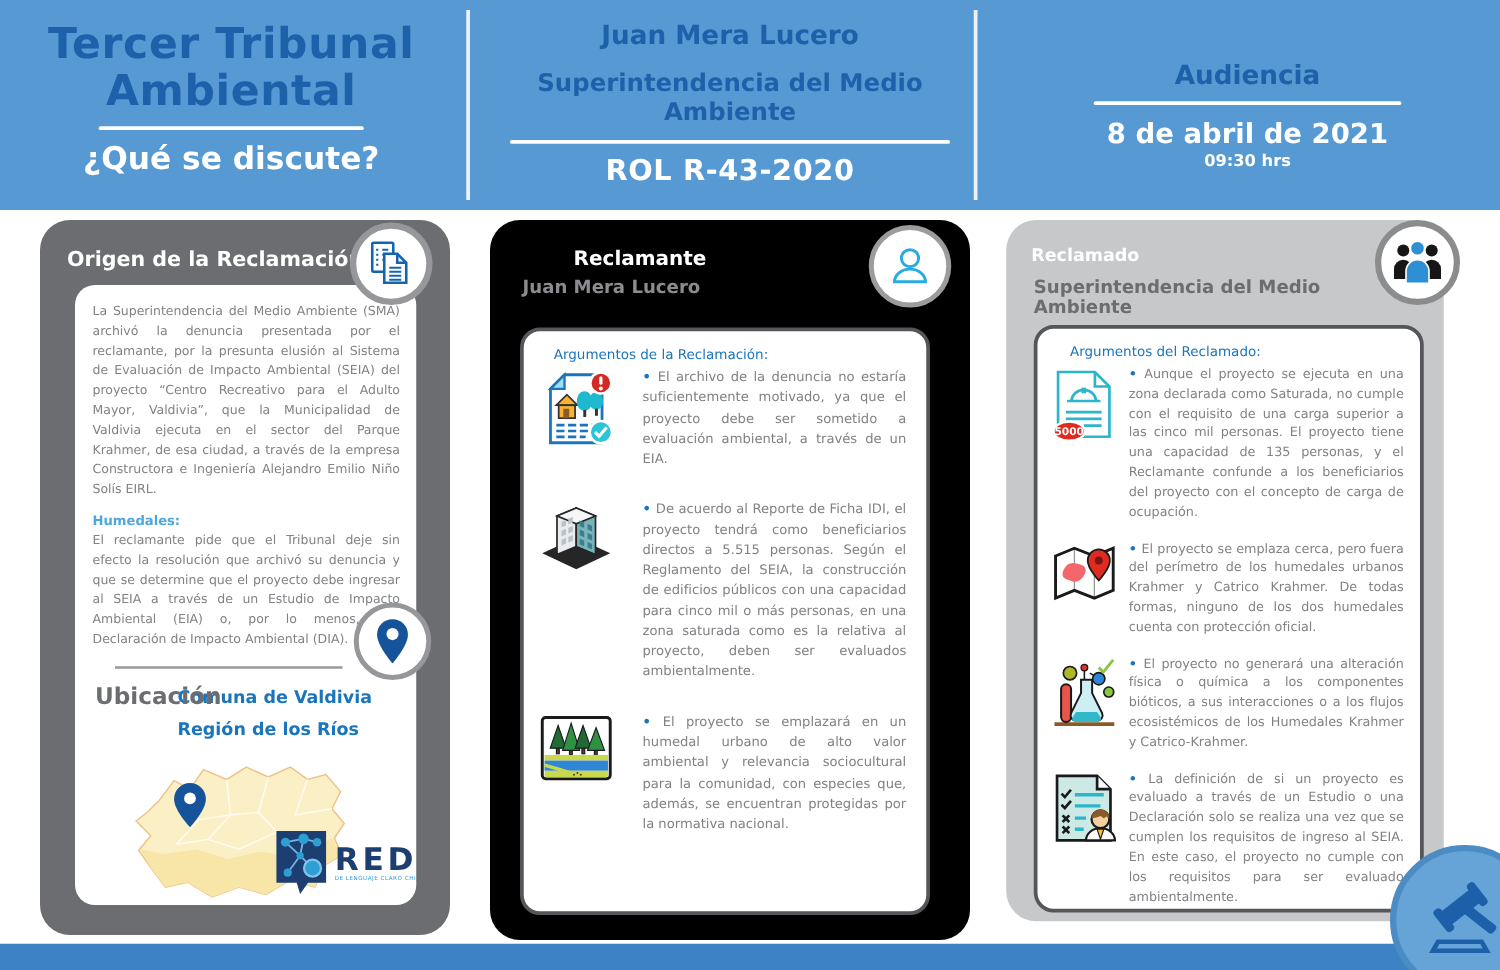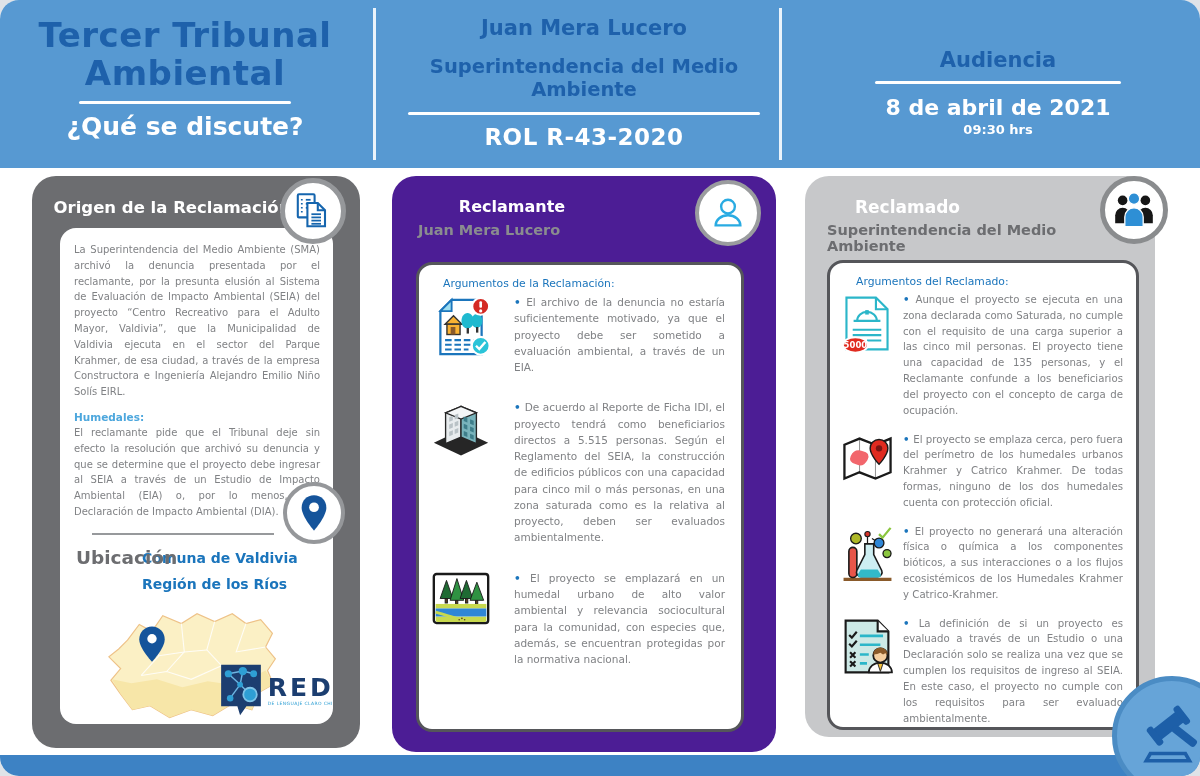--- a/index.html
+++ b/index.html
@@ -1,17 +1,17 @@
 <!DOCTYPE html>
 <html lang="es"><head>
 <meta charset="utf-8">
 <style>
   * { margin:0; padding:0; box-sizing:border-box; }
   body { background:#dfe3e8; font-family:"DejaVu Sans", "Liberation Sans", sans-serif; }
-  .page { position:relative; width:1200px; height:776px; background:#ffffff; overflow:hidden;border-radius:19px; }
+  .page { position:relative; width:1200px; height:776px; background:#ffffff; overflow:hidden; }
 
   
   .header-band { position:absolute; top:0; left:0; width:1200px; height:168px; background:#5799d2; }
   .vline { position:absolute; top:8px; height:152px; width:3px; background:#eaf3fb; }
   .vline1 { left:373px; } .vline2 { left:779px; }
 
   .hcol { position:absolute; text-align:center; }
   .hcol-left { left:20px; top:16px; width:330px; }
   .h-title { font-size:34px; line-height:1.12; font-weight:800; color:#1e61ab; letter-spacing:.5px; }
   .h-underline { height:3px; background:#ffffff; margin:9px auto 8px; width:212px; border-radius:2px; }
@@ -51,36 +51,36 @@
   .loc-block { position:relative; height:52px; }
   .ubi-title { position:absolute; left:2px; top:2px; font-size:18.5px; font-weight:800; color:#6c6d70; }
   .loc-lines { margin-left:68px; color:#1b75bc; font-weight:800; font-size:14px; line-height:1.9; }
   .circle-pin { left:251px; top:306px; width:62px; height:62px; border:4px solid #95979a; }
   .map-wrap { margin:4px 0 0 22px; }
   .red-logo { position:absolute; right:-6px; bottom:6px; display:flex; align-items:center; gap:4px; }
   .red-text { font-size:25px; font-weight:800; color:#1c3e70; letter-spacing:3px; line-height:1; }
   .red-tagline { font-size:4.5px; color:#2e9fd4; letter-spacing:.4px; margin-top:1px; }
 
   
-  .card-claimant { left:392px; top:176px; width:384px; height:576px; background:#4c1d95; }
+  .card-claimant { left:392px; top:176px; width:384px; height:576px; background:#000000; }
   .role-title { position:absolute; color:#ffffff; font-weight:800; font-size:16px; }
   .claimant-role { left:20px; top:21px; width:200px; text-align:center; }
   .claimant-name { position:absolute; left:26px; top:46px; color:#8a8c8f; font-weight:800; font-size:14.5px; }
   .circle-person { left:303px; top:4px; width:66px; height:66px; border:4px solid #9a9c9e; }
   .inner-bordered { border:3px solid #55565a; }
   .inner-claimant { left:24px; top:86px; width:328px; height:470px; padding:12px 16px 10px 10px; overflow:hidden; }
   .args-title { color:#1b75bc; font-weight:400; font-size:10.8px; margin:0 0 4px 14px; }
   .arg-row { display:flex; gap:21px; margin-bottom:24px; }
   .arg-icon { flex:0 0 64px; display:flex; justify-content:center; align-items:flex-start; padding-top:2px; }
   .arg-text { flex:1; font-size:10.5px; line-height:1.55; color:#808285; text-align:justify; hyphens:auto; }
   .arg-text::before { content:"• "; color:#1b75bc; font-weight:800; }
 
   
   .card-defendant { left:805px; top:176px; width:350px; height:561px; background:#c7c8ca; }
-  .defendant-role { left:20px; top:21px; width:165px; text-align:center; font-size:17px; }
+  .defendant-role { left:20px; top:21px; width:165px; font-size:14px; }
   .defendant-name { position:absolute; left:22px; top:46px; width:300px; color:#6c6d70; font-weight:800; font-size:14.5px; }
   .circle-people { left:295px; top:0px; width:68px; height:68px; border:5px solid #8a8c8e; }
   .inner-defendant { left:22px; top:84px; width:312px; height:470px; padding:12px 13px 10px 8px; overflow:hidden; }
   .inner-defendant .args-title { margin-left:18px; }
   .inner-defendant .arg-row { margin-bottom:13px; gap:7px; }
   .inner-defendant .arg-icon { flex:0 0 58px; }
   .inner-defendant .arg-text { font-size:10.2px; }
 </style>
 </head>
 <body>

